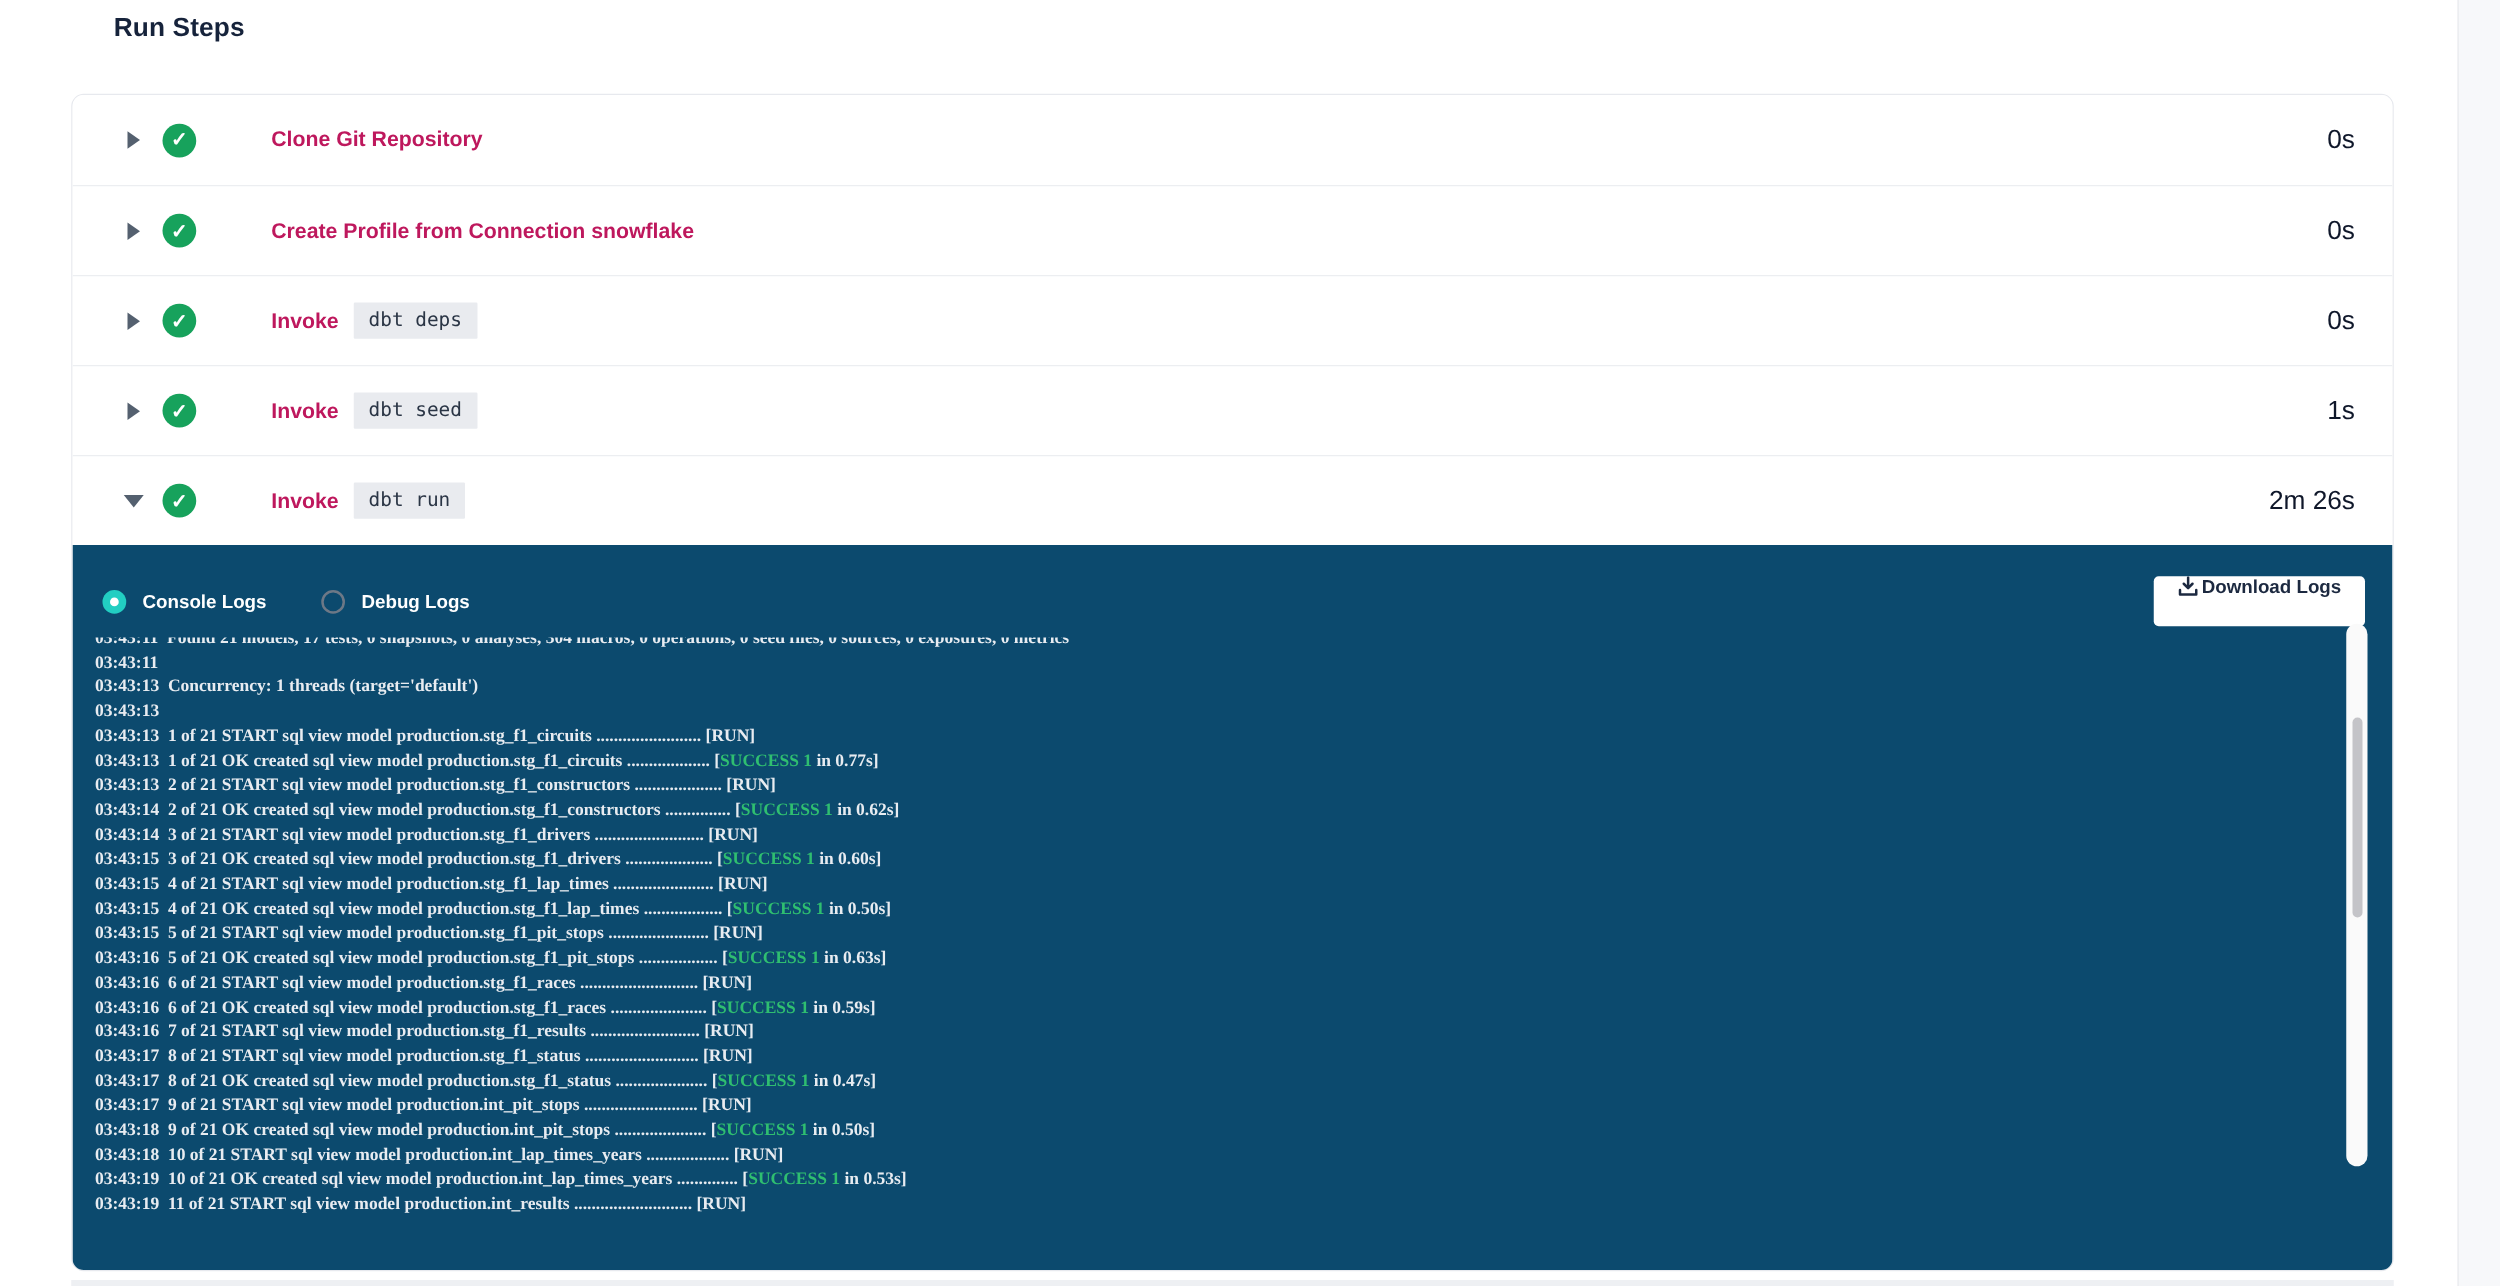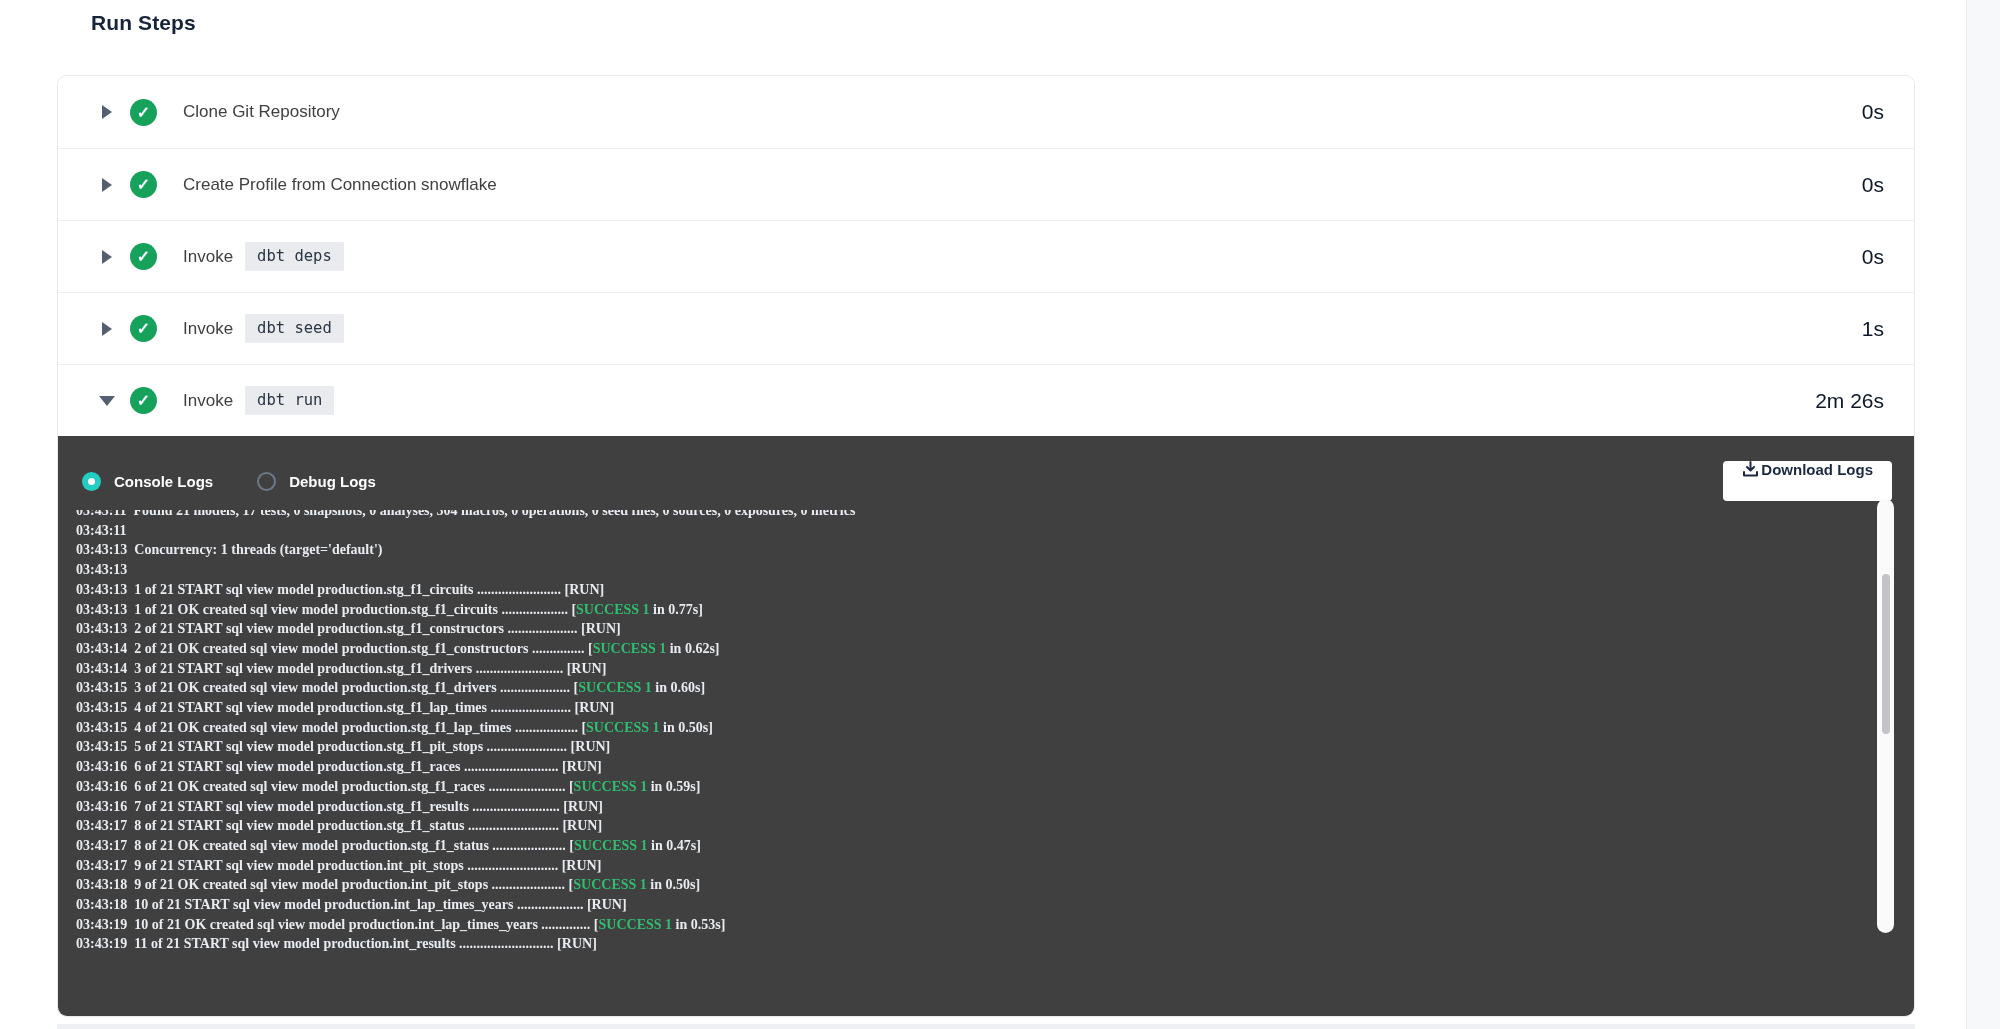--- a/index.html
+++ b/index.html
@@ -23,29 +23,29 @@
   .caret-cell { width: 46px; margin-left: 26px; display: flex; align-items: center; justify-content: center; }
   .caret-right { width: 0; height: 0; border-top: 7px solid transparent;
     border-bottom: 7px solid transparent; border-left: 10px solid #54606f; }
   .caret-down { width: 0; height: 0; border-left: 8px solid transparent;
     border-right: 8px solid transparent; border-top: 10px solid #54606f; }
 
   .check-circle { width: 27px; height: 27px; border-radius: 50%; background: #17a25c;
     color: #ffffff; display: flex; align-items: center; justify-content: center;
     font-size: 16px; font-weight: 700; margin-right: 26px; flex: 0 0 auto; }
 
-  .step-title { font-size: 17px; font-weight: 400; color: #404040; }
+  .step-title { font-size: 17px; font-weight: 700; color: #be185d; margin-left: 34px; }
   .cmd-badge { display: inline-block; margin-left: 12px; padding: 5px 12px 6px;
     background: #e9ebef; border-radius: 1px; color: #2a3545;
     font-family: "DejaVu Sans Mono", monospace; font-size: 15.5px; font-weight: 400; }
 
   .step-duration { margin-left: auto; margin-right: 30px; font-size: 21px; color: #0f172a; }
 
   
-  .console-panel { position: relative; width: 100%; height: 580px; background: #404040; overflow: hidden; }
+  .console-panel { position: relative; width: 100%; height: 580px; background: #0c4a6e; overflow: hidden; }
   .console-header { display: flex; align-items: center; justify-content: space-between;
     padding: 22px 22px 0 24px; height: 68px; }
   .radio-group { display: flex; align-items: center; gap: 44px; }
   .radio-option { display: flex; align-items: center; gap: 13px; cursor: pointer; }
   .radio-on { width: 19px; height: 19px; border-radius: 50%; background: #22cec2; position: relative; flex: 0 0 auto; }
   .radio-on::after { content: ""; position: absolute; left: 6px; top: 6px; width: 7px; height: 7px;
     border-radius: 50%; background: #ffffff; }
   .radio-off { width: 19px; height: 19px; border-radius: 50%; border: 2.5px solid #6d7886;
     background: transparent; flex: 0 0 auto; }
   .radio-label { color: #ffffff; font-size: 15px; font-weight: 700; }
@@ -158,20 +158,21 @@
             <div class="log-line"><span>03:43:13  </span></div>
             <div class="log-line"><span>03:43:13  1 of 21 START sql view model production.stg_f1_circuits ........................ [</span><span>RUN]</span></div>
             <div class="log-line"><span>03:43:13  1 of 21 OK created sql view model production.stg_f1_circuits ................... [</span><span class="ok">SUCCESS 1</span><span> in 0.77s]</span></div>
             <div class="log-line"><span>03:43:13  2 of 21 START sql view model production.stg_f1_constructors .................... [</span><span>RUN]</span></div>
             <div class="log-line"><span>03:43:14  2 of 21 OK created sql view model production.stg_f1_constructors ............... [</span><span class="ok">SUCCESS 1</span><span> in 0.62s]</span></div>
             <div class="log-line"><span>03:43:14  3 of 21 START sql view model production.stg_f1_drivers ......................... [</span><span>RUN]</span></div>
             <div class="log-line"><span>03:43:15  3 of 21 OK created sql view model production.stg_f1_drivers .................... [</span><span class="ok">SUCCESS 1</span><span> in 0.60s]</span></div>
             <div class="log-line"><span>03:43:15  4 of 21 START sql view model production.stg_f1_lap_times ....................... [</span><span>RUN]</span></div>
             <div class="log-line"><span>03:43:15  4 of 21 OK created sql view model production.stg_f1_lap_times .................. [</span><span class="ok">SUCCESS 1</span><span> in 0.50s]</span></div>
             <div class="log-line"><span>03:43:15  5 of 21 START sql view model production.stg_f1_pit_stops ....................... [</span><span>RUN]</span></div>
+            <div class="log-line"><span>03:43:16  5 of 21 OK created sql view model production.stg_f1_pit_stops .................. [</span><span class="ok">SUCCESS 1</span><span> in 0.63s]</span></div>
             <div class="log-line"><span>03:43:16  6 of 21 START sql view model production.stg_f1_races ........................... [</span><span>RUN]</span></div>
             <div class="log-line"><span>03:43:16  6 of 21 OK created sql view model production.stg_f1_races ...................... [</span><span class="ok">SUCCESS 1</span><span> in 0.59s]</span></div>
             <div class="log-line"><span>03:43:16  7 of 21 START sql view model production.stg_f1_results ......................... [</span><span>RUN]</span></div>
             <div class="log-line"><span>03:43:17  8 of 21 START sql view model production.stg_f1_status .......................... [</span><span>RUN]</span></div>
             <div class="log-line"><span>03:43:17  8 of 21 OK created sql view model production.stg_f1_status ..................... [</span><span class="ok">SUCCESS 1</span><span> in 0.47s]</span></div>
             <div class="log-line"><span>03:43:17  9 of 21 START sql view model production.int_pit_stops .......................... [</span><span>RUN]</span></div>
             <div class="log-line"><span>03:43:18  9 of 21 OK created sql view model production.int_pit_stops ..................... [</span><span class="ok">SUCCESS 1</span><span> in 0.50s]</span></div>
             <div class="log-line"><span>03:43:18  10 of 21 START sql view model production.int_lap_times_years ................... [</span><span>RUN]</span></div>
             <div class="log-line"><span>03:43:19  10 of 21 OK created sql view model production.int_lap_times_years .............. [</span><span class="ok">SUCCESS 1</span><span> in 0.53s]</span></div>
             <div class="log-line"><span>03:43:19  11 of 21 START sql view model production.int_results ........................... [</span><span>RUN]</span></div>

